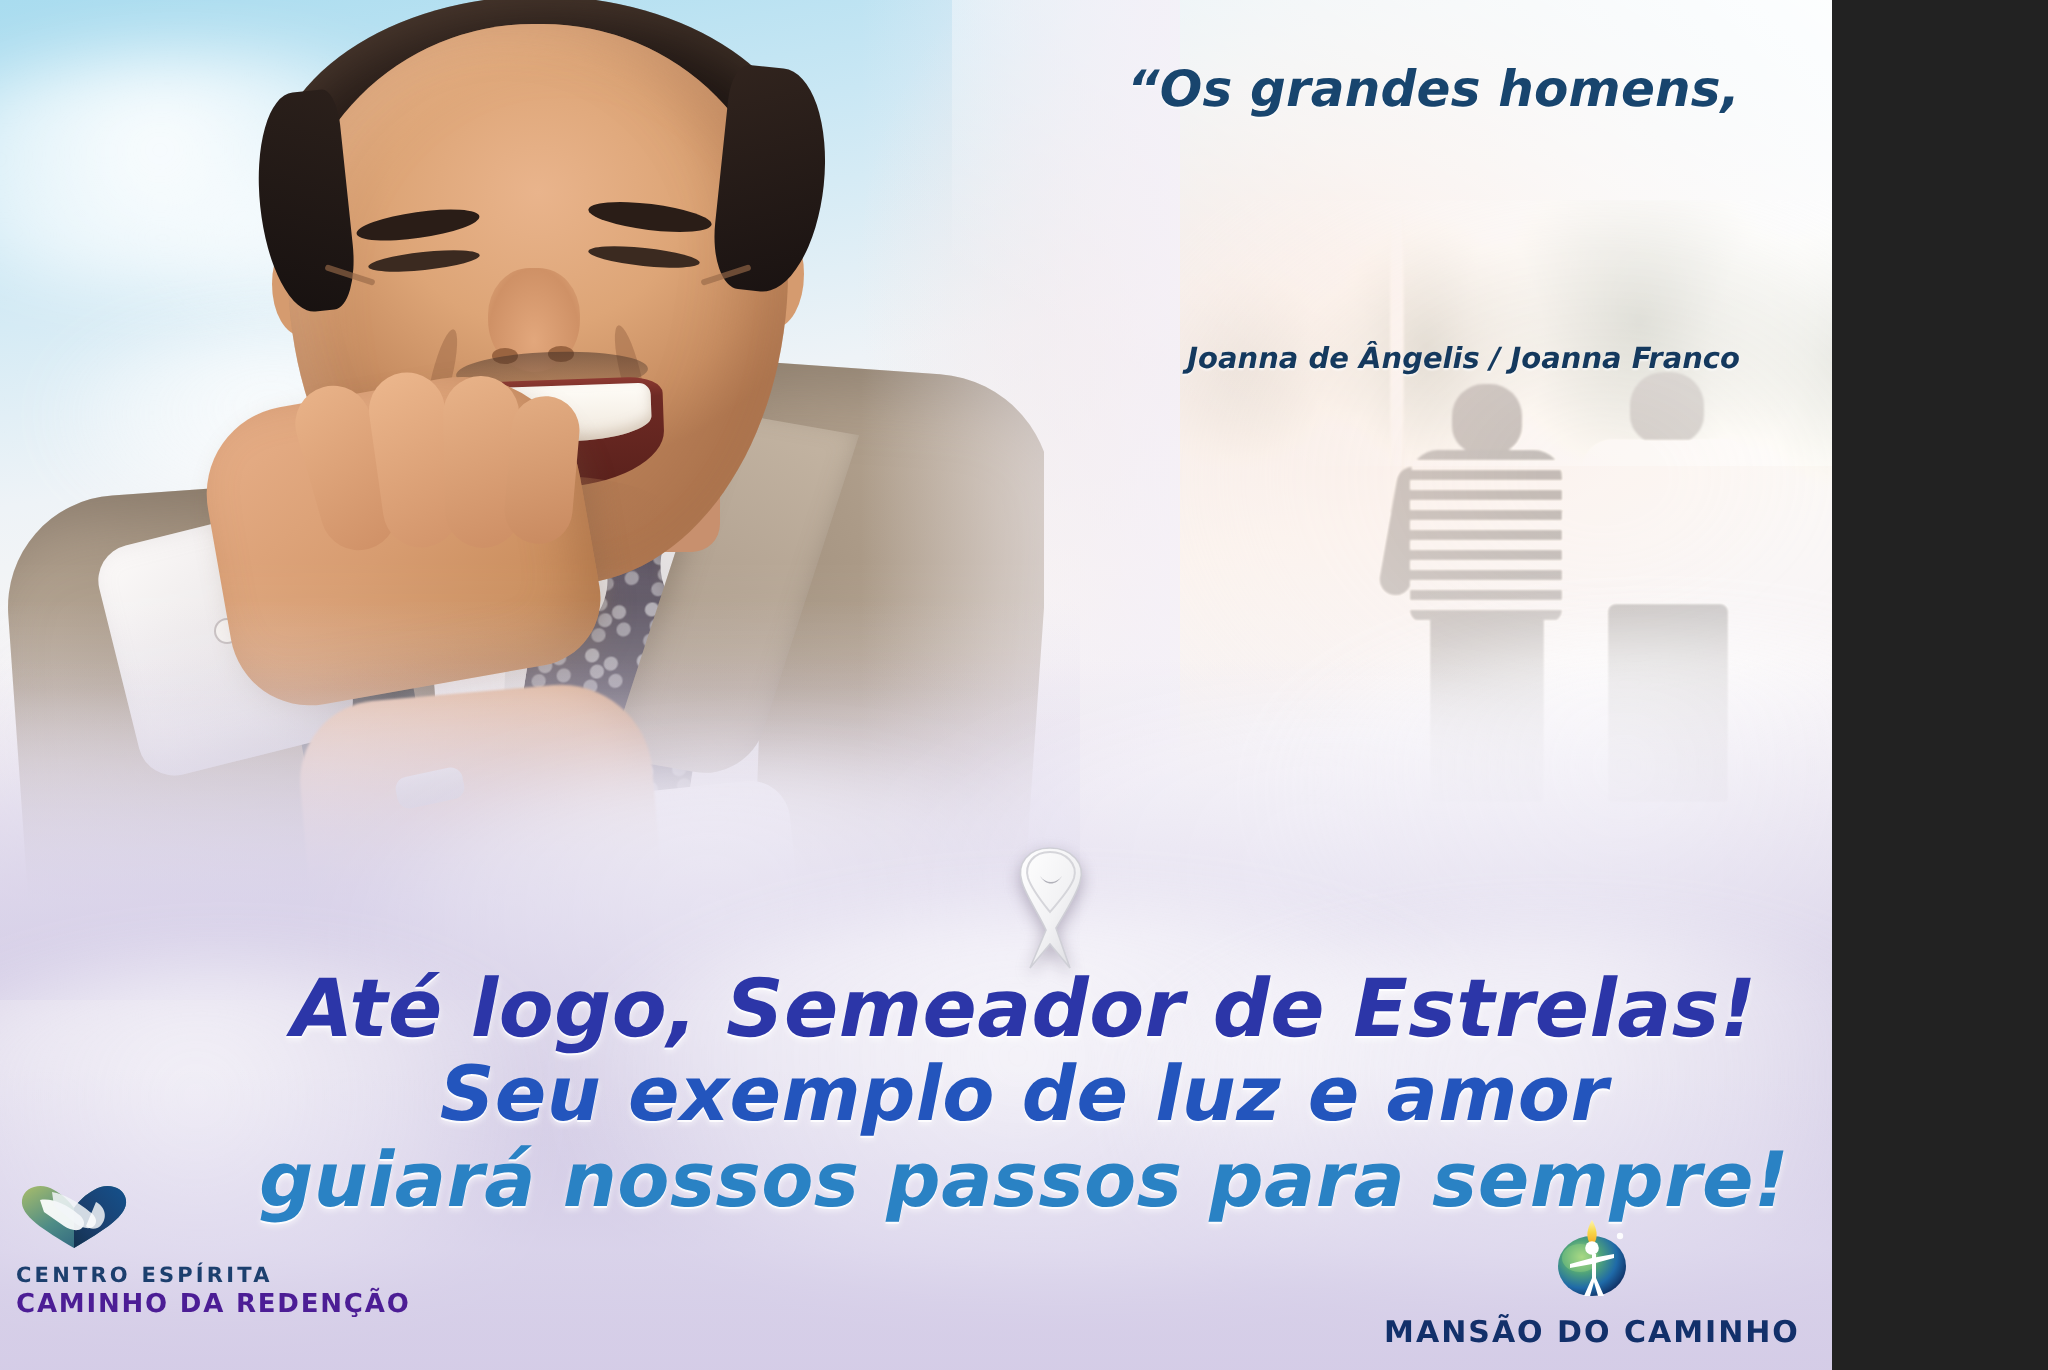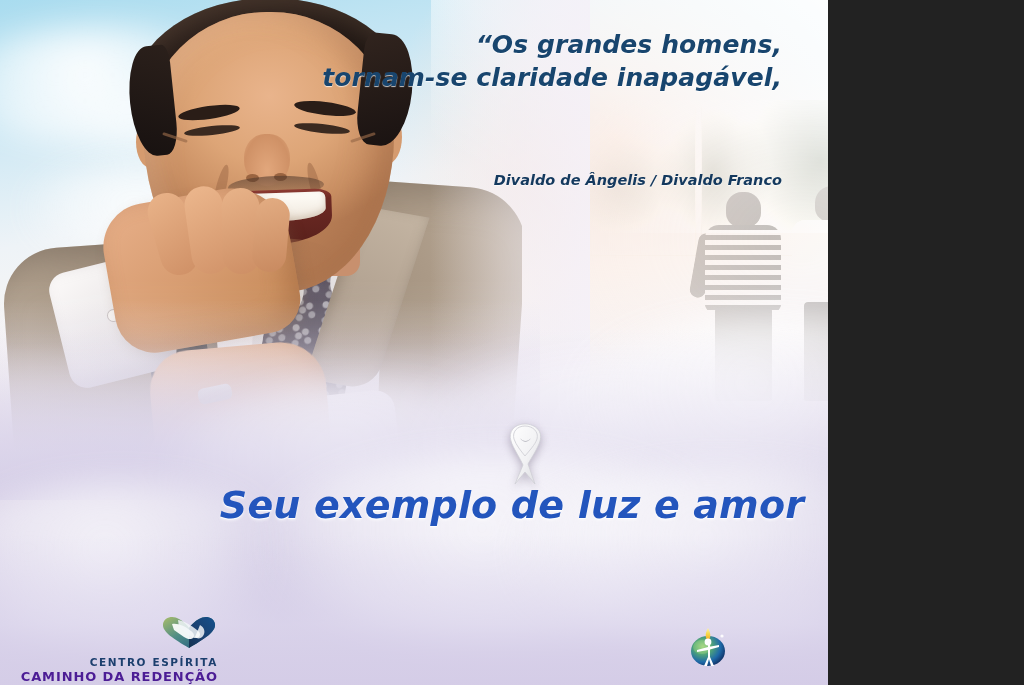--- a/index.html
+++ b/index.html
@@ -1,21 +1,21 @@
 <!DOCTYPE html>
 <html><head>
 <meta charset="utf-8">
 <title>Memorial Tribute</title>
 <style>
   * { margin:0; padding:0; box-sizing:border-box; }
   html,body { background:#222; }
 
   .poster {
     position: relative;
-    width: 828px;
+    width: 916px;
     height: 685px;
     overflow: hidden;
     font-family: "DejaVu Sans", sans-serif;
     background: #dfe3f0;
   }
 
   
   .bg-base {
     position:absolute; inset:0;
     background:
@@ -342,21 +342,21 @@
     font-style: italic;
     font-weight: 700;
     letter-spacing: .2px;
     text-shadow: 0 2px 3px rgba(255,255,255,.6), 0 1px 0 rgba(255,255,255,.85);
   }
   .hl1 { display:block; font-size:40px; line-height:1.05; color:#2c36a8; }
   .hl2 { display:block; font-size:38px; line-height:1.12; color:#2355bd; }
   .hl3 { display:block; font-size:38px; line-height:1.12; color:#2a82c4; }
 
   
-  .logo-left  { position:absolute; left:8px;  bottom:0; width:210px; text-align:right; }
+  .logo-left  { position:absolute; left:8px;  bottom:24px; width:210px; text-align:left; }
   .logo-right { position:absolute; right:12px; bottom:10px; width:216px; text-align:center; }
 
   .logo-mark { display:block; margin:0 auto 3px; }
 
   .logo-l-t1 {
     display:block; font-size:10.5px; font-weight:700; letter-spacing:1.6px;
     color:#1c3f6e; line-height:1.25;
   }
   .logo-l-t2 {
     display:block; font-size:13px; font-weight:700; letter-spacing:.9px;
@@ -460,41 +460,42 @@
   <div class="cloud c5"></div>
   <div class="cloud c6"></div>
   <div class="bg-lavender"></div>
   <div class="cloud c7"></div>
   <div class="cloud c8"></div>
   <div class="cloud c9"></div>
   <div class="bg-bottom-sheen"></div>
 
   <div class="quote">
     <span class="ql">“Os grandes homens,</span>
-    <span class="ql">tornam-se claridade inapagável,</span>
-  </div>
-  <div class="quote-attr">Divaldo de Ângelis / Divaldo Franco</div>
+  </div>
+  <div class="quote-attr">Joanna de Ângelis / Joanna Franco</div>
 
   <div class="ribbon-wrap">
     <svg viewBox="0 0 76 76" width="76" height="76">
       <defs>
         <linearGradient id="rg" x1="0" y1="0" x2="1" y2="1">
           <stop offset="0%" stop-color="#ffffff"></stop>
           <stop offset="55%" stop-color="#f2f2f4"></stop>
           <stop offset="100%" stop-color="#d9d9de"></stop>
         </linearGradient>
       </defs>
       <path d="M38 12 C27 12 21 20 24 29 C26 36 33 46 36 53 L28 72 L38 60 L48 72 L41 52 C45 45 51 36 53 29 C56 20 49 12 38 12 Z" fill="url(#rg)" stroke="#cfcfd6" stroke-width="0.8"></path>
       <path d="M38 14 C30 14 25 20 27 27 C29 33 34 39 38 44 C42 39 48 33 50 27 C52 20 46 14 38 14 Z" fill="none" stroke="#d5d5da" stroke-width="1"></path>
       <path d="M33 26 C36 30 41 30 44 26 C41 31 36 31 33 26 Z" fill="#9a9aa4" opacity=".75"></path>
     </svg>
   </div>
 
   <div class="headline">
+    <span class="hl1">Até logo, Semeador de Estrelas!</span>
     <span class="hl2">Seu exemplo de luz e amor</span>
+    <span class="hl3">guiará nossos passos para sempre!</span>
   </div>
 
   <div class="logo-left">
     <span class="logo-mark">
       <svg width="58" height="34" viewBox="0 0 58 34">
         <defs>
           <linearGradient id="hg1" x1="0" y1="0" x2="1" y2="1">
             <stop offset="0%" stop-color="#a9bd6a"></stop>
             <stop offset="45%" stop-color="#4e8c86"></stop>
             <stop offset="100%" stop-color="#1d4f7e"></stop>
@@ -535,15 +536,16 @@
         <ellipse cx="26" cy="27" rx="17" ry="15" fill="url(#gl)"></ellipse>
         <ellipse cx="20" cy="23" rx="9" ry="7" fill="#8fd17f" opacity=".45"></ellipse>
         <path d="M26 4 C22 11 24 15 26 17 C28 15 30 11 26 4 Z" fill="url(#fl)"></path>
         <circle cx="26" cy="18" r="3.4" fill="#ffffff"></circle>
         <path d="M26 21 L26 33 L22 42 L25 42 L27 35 L29 42 L32 42 L28 33 L28 21 Z" fill="#ffffff"></path>
         <path d="M26 23 L15 26 L15 28 L26 26 Z" fill="#ffffff"></path>
         <path d="M26 23 L37 21 L37 23 L26 26 Z" fill="#ffffff"></path>
         <circle cx="40" cy="12" r="1.6" fill="#ffffff" opacity=".9"></circle>
       </svg>
     </span>
+    <span class="logo-r-t1">MANSÃO DO CAMINHO</span>
   </div>
 
 </div>
 
 </body></html>

